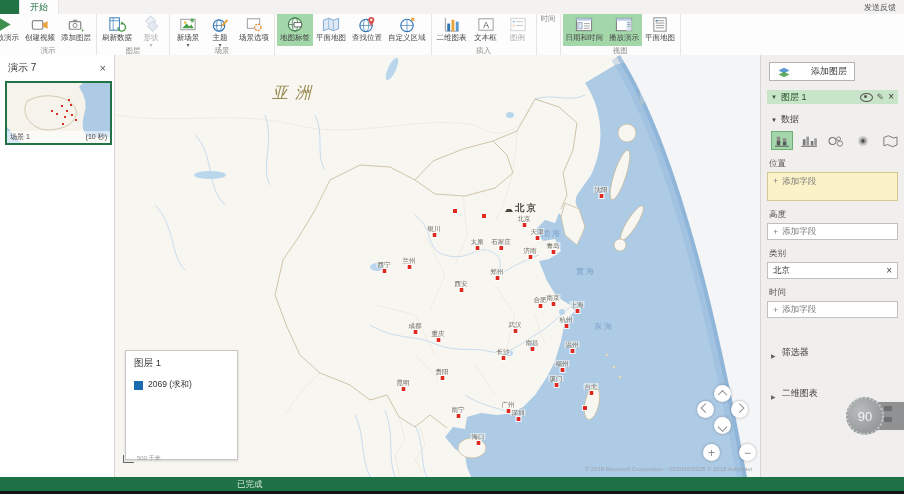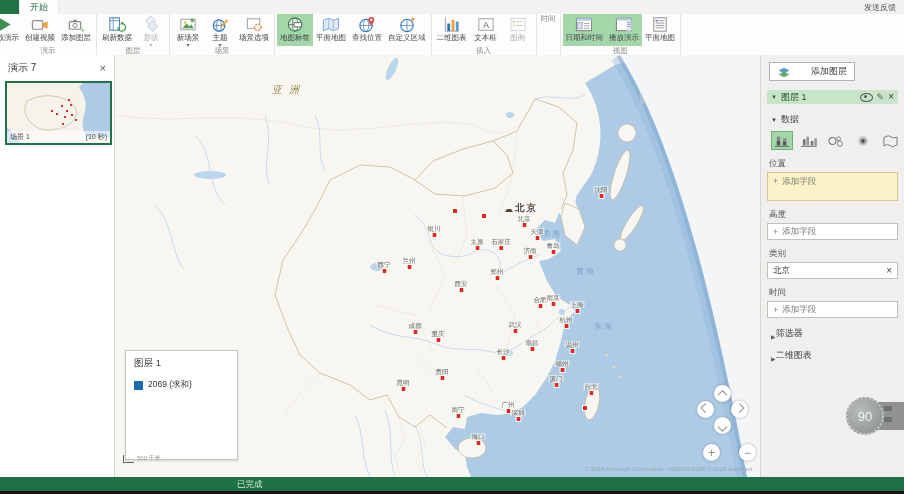--- a/index.html
+++ b/index.html
@@ -33,21 +33,21 @@
   .tp-title{font-size:10px;color:#333;}
   .tp-close{font-size:11px;color:#555;cursor:pointer;line-height:10px;}
   .scene-thumb{position:absolute;left:5px;top:26px;width:103px;height:60px;
     border:2px solid #217346;background:#f6f3ec;box-sizing:content-box;}
   .scene-cap{position:absolute;left:0;right:0;bottom:0;display:flex;justify-content:space-between;
     font-size:7px;color:#444;padding:1px 3px;background:rgba(255,255,255,.55);}
   
   .map-area{position:absolute;top:55px;left:115px;width:645px;height:422px;overflow:hidden;
     background:#f8f6f1;}
   .map-area>svg{position:absolute;left:0;top:0;}
-  .continent-label{position:absolute;left:157px;top:28px;font-size:10px;font-style:italic;
+  .continent-label{position:absolute;left:157px;top:28px;font-size:16px;font-style:italic;
     color:#9a8a52;letter-spacing:7px;}
   .capital-label{position:absolute;left:390px;top:147px;display:flex;align-items:center;gap:2px;
     font-size:9.5px;font-weight:bold;color:#4a463c;letter-spacing:2px;}
   .bj-icon{width:8px;height:6px;border-bottom:3px solid #4a463c;
     border-left:2px solid transparent;border-right:2px solid transparent;box-sizing:border-box;}
   .sea-label{position:absolute;font-size:8px;color:#7ba3c8;letter-spacing:2px;
     transform:translate(-50%,-50%);white-space:nowrap;}
   .city{position:absolute;transform:translate(-50%,-100%);display:flex;flex-direction:column;
     align-items:center;}
   .clabel{font-size:6.5px;color:#6b6b64;line-height:7px;margin-bottom:1px;white-space:nowrap;
@@ -94,21 +94,21 @@
   .viz svg{width:20px;height:14px;}
   .viz.active{background:#a3d7aa;border-color:#6fae76;}
   .field-label{font-size:8.5px;color:#555;margin:8px 0 2px;padding-left:2px;}
   .field-box{background:#fff;border:1px solid #c2c0bc;min-height:13px;display:flex;
     align-items:center;padding:1px 5px;font-size:8.5px;color:#777;gap:4px;cursor:pointer;}
   .field-box.highlight{background:#fbf2c8;border-color:#d4c88f;height:23px;align-items:flex-start;
     padding-top:3px;}
   .field-box .plus{font-size:9px;color:#888;}
   .field-box.hasvalue{color:#333;}
   .field-x{margin-left:auto;color:#444;font-size:10px;line-height:10px;cursor:pointer;}
-  .section-row{display:flex;align-items:flex-end;margin:9px 0 0;padding-left:4px;
+  .section-row{display:flex;gap:6px;align-items:flex-end;margin:28px 0 0;padding-left:4px;
     font-size:9px;color:#444;cursor:pointer;}
   .sec-caret{font-size:6px;color:#666;}
   
   .statusbar{position:absolute;top:477px;left:0;right:0;height:14px;background:#1e7145;}
   .status-text{position:absolute;left:237px;top:2px;font-size:8.5px;color:#d6e8da;}
   .black-strip{position:absolute;top:491px;left:0;right:0;height:3px;background:#141414;}
   
   .recorder{position:absolute;left:846px;top:397px;width:58px;height:38px;z-index:60;}
   .rec-body{position:absolute;left:22px;top:5px;width:36px;height:28px;background:#8f9192;
     border-radius:5px 0 0 5px;}

